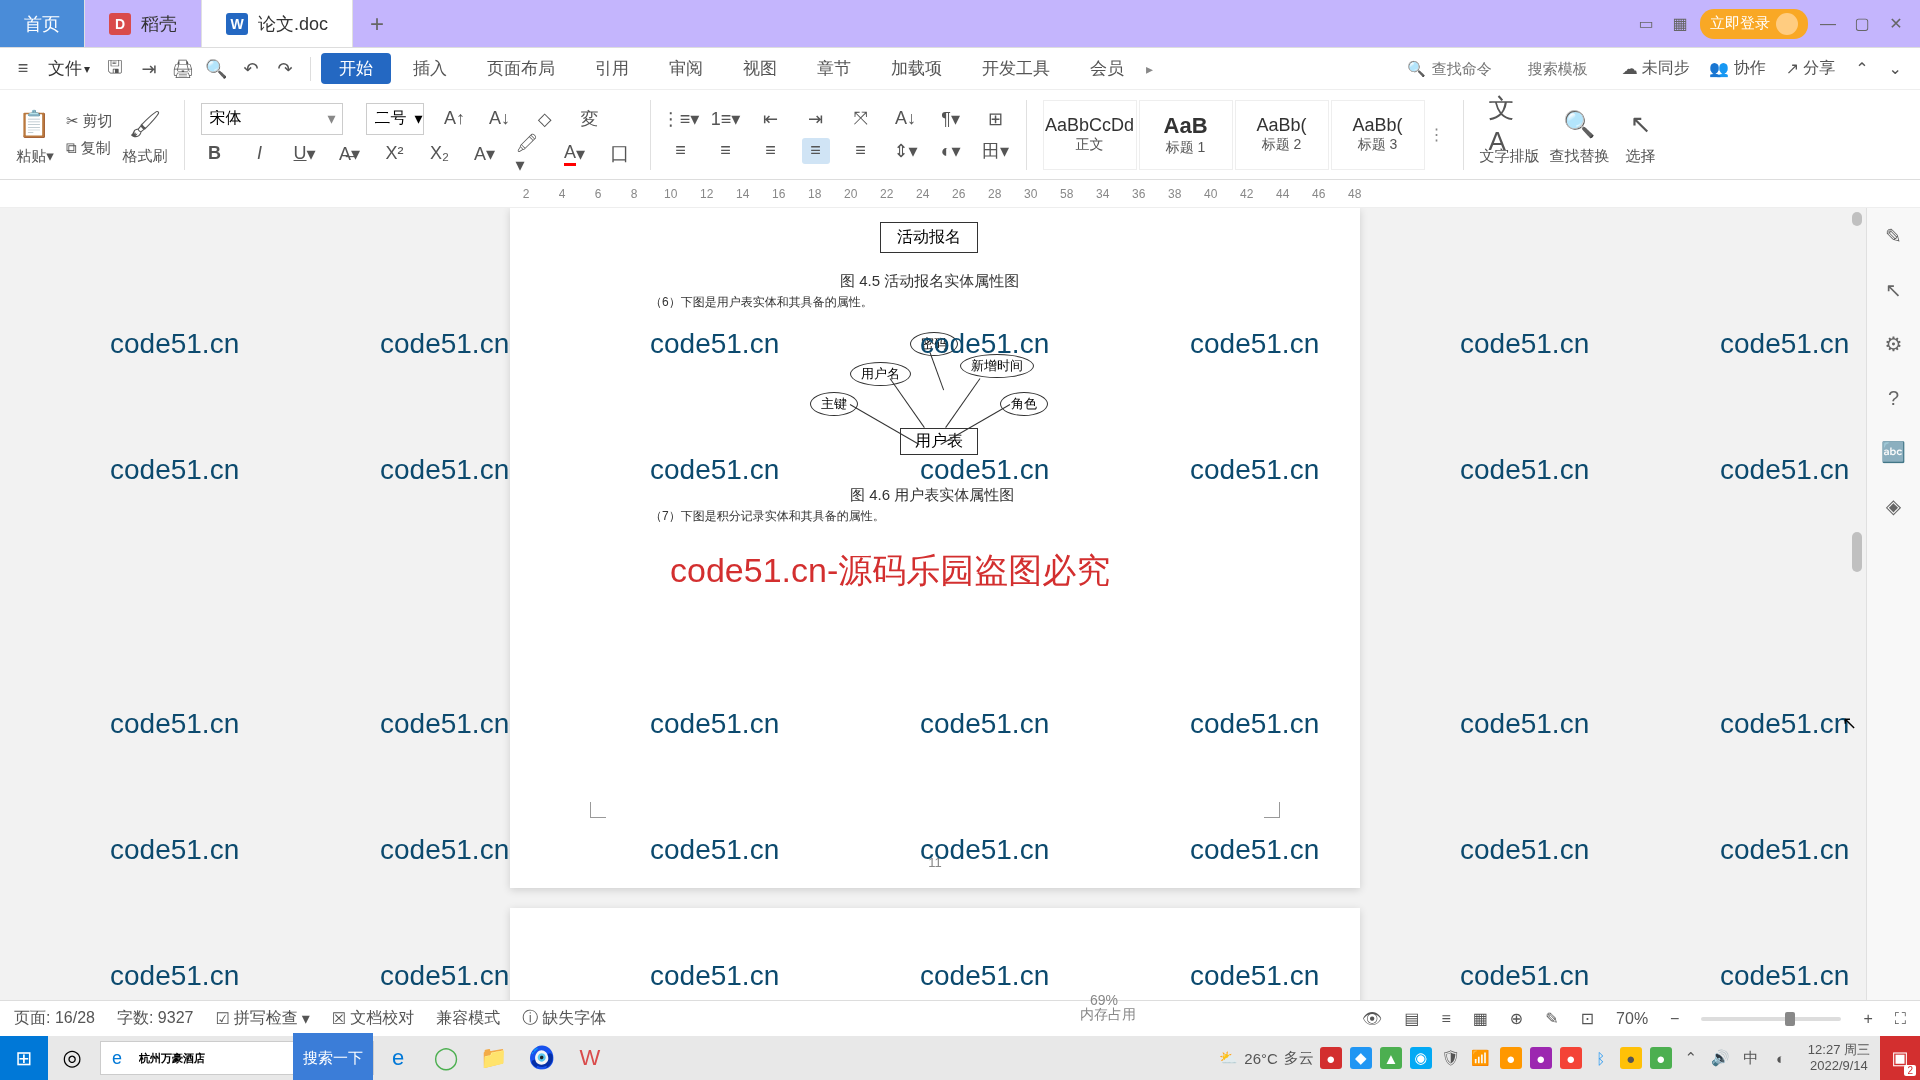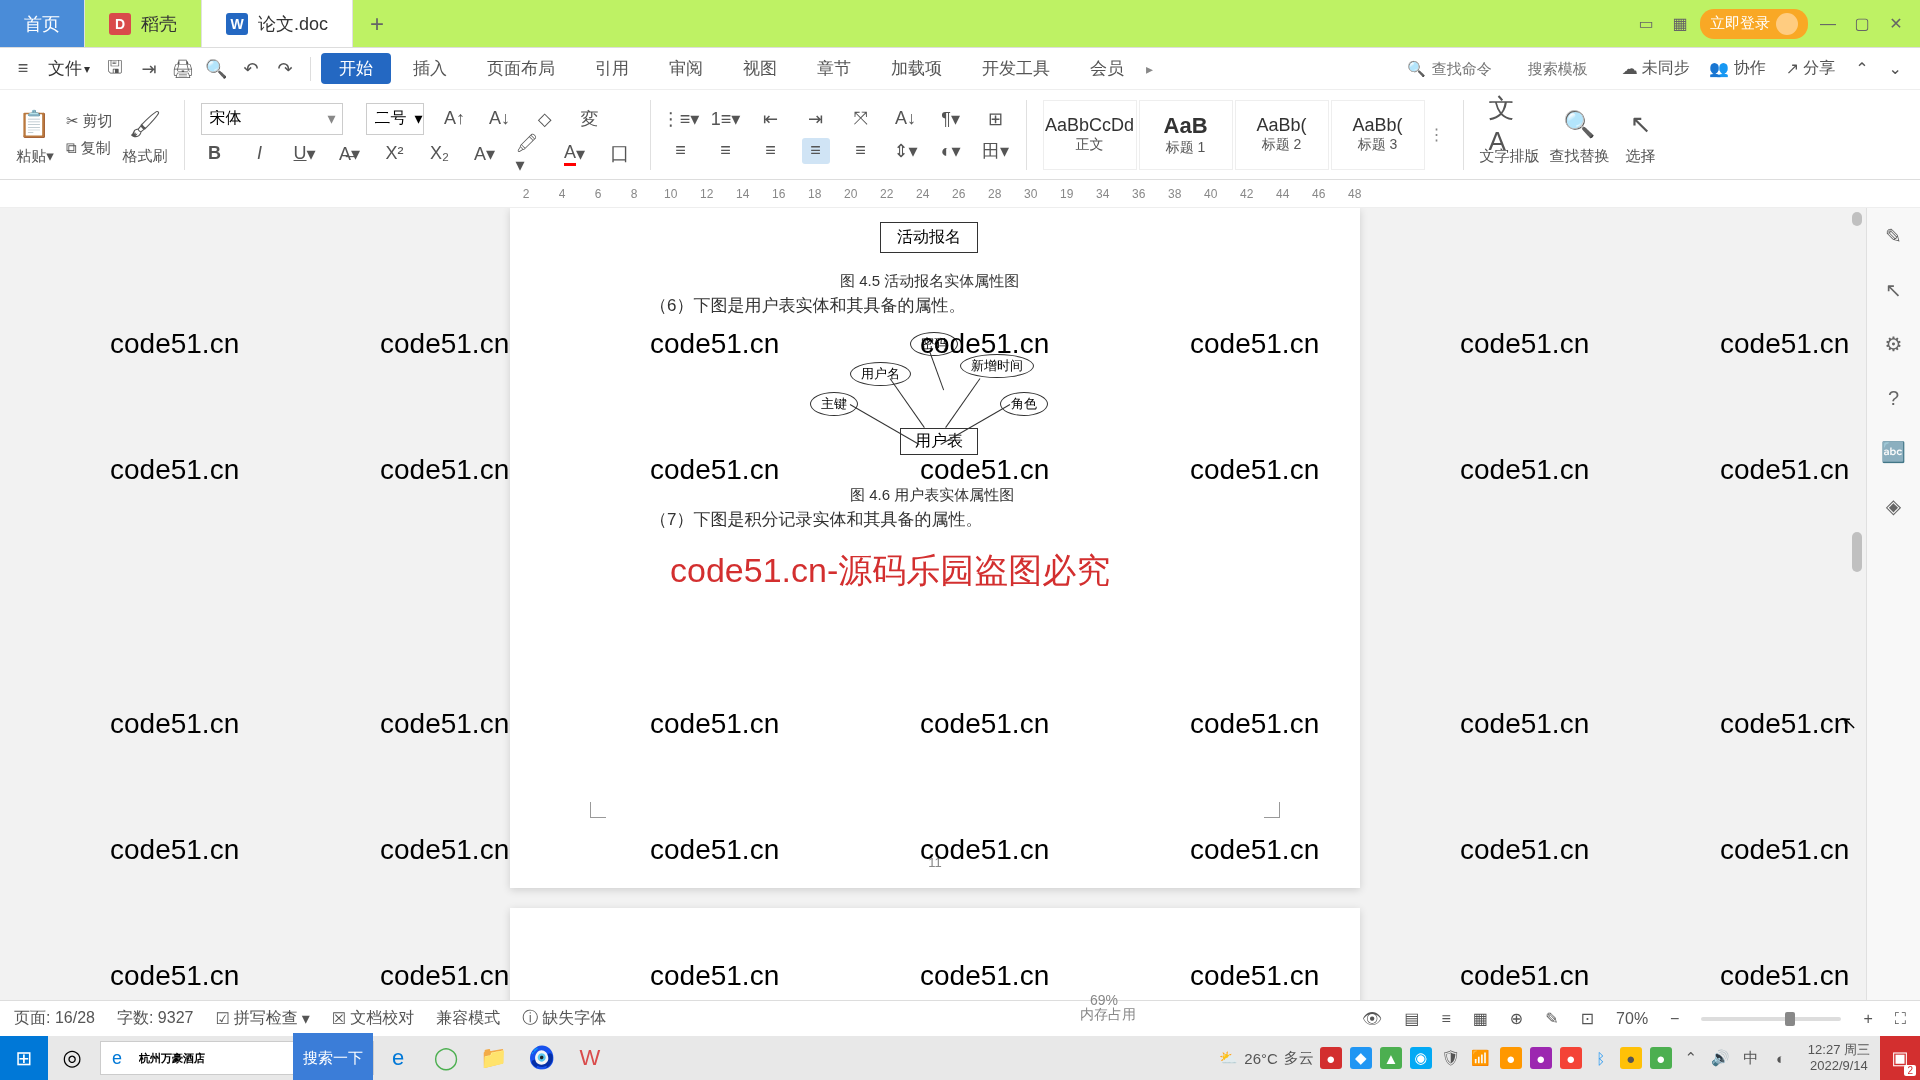--- a/index.html
+++ b/index.html
@@ -1,18 +1,18 @@
 <!DOCTYPE html>
 <html><head>
 <meta charset="utf-8">
 <style>
 * { margin: 0; padding: 0; box-sizing: border-box; font-family: "Microsoft YaHei", sans-serif; }
 body { width: 1920px; height: 1080px; overflow: hidden; background: #fff; position: relative; }
 
-.tabs-bar { height: 48px; background: #bef264; display: flex; align-items: stretch; border-bottom: 1px solid #ddd; }
+.tabs-bar { height: 48px; background: #c4b5fd; display: flex; align-items: stretch; border-bottom: 1px solid #ddd; }
 .tab { display: flex; align-items: center; padding: 0 24px; font-size: 18px; gap: 10px; border-right: 1px solid #e0e0e0; cursor: pointer; }
 .tab.home { background: #4a8cd8; color: #fff; }
 .tab.docer { color: #333; }
 .tab.active-doc { background: #fff; color: #333; }
 .tab-icon { width: 20px; height: 20px; display: inline-flex; align-items: center; justify-content: center; font-size: 14px; }
 .docer-ico { background: #d94b4b; color: #fff; border-radius: 3px; width: 22px; height: 22px; font-weight: bold; }
 .wps-ico { background: #2468c2; color: #fff; border-radius: 3px; width: 22px; height: 22px; font-weight: bold; }
 .tab-plus { width: 48px; display: flex; align-items: center; justify-content: center; font-size: 24px; color: #666; cursor: pointer; }
 .tabs-spacer { flex: 1; }
 .win-btns { display: flex; align-items: center; gap: 6px; padding-right: 10px; }
@@ -53,26 +53,26 @@
 .style-item .prev { font-size: 18px; color: #333; }
 .style-item.bold .prev { font-weight: bold; font-size: 22px; }
 .styles-more { width: 20px; height: 70px; display: flex; align-items: center; justify-content: center; color: #888; cursor: pointer; }
 
 .ruler { height: 28px; background: #fff; border-bottom: 1px solid #eee; position: relative; font-size: 12px; color: #888; padding-left: 520px; display: flex; align-items: center; gap: 24px; }
 .ruler span { width: 12px; text-align: center; }
 
 .workspace { position: absolute; top: 208px; bottom: 40px; left: 0; right: 54px; background: #f2f2f2; overflow: hidden; }
 .page { position: absolute; left: 510px; top: 0; width: 850px; height: 680px; background: #fff; box-shadow: 0 2px 8px rgba(0,0,0,0.15); }
 .page2 { position: absolute; left: 510px; top: 700px; width: 850px; height: 400px; background: #fff; box-shadow: 0 2px 8px rgba(0,0,0,0.15); }
-.wm { position: absolute; color: #000000; font-size: 28px; font-family: Arial; pointer-events: none; }
+.wm { position: absolute; color: #0c4a6e; font-size: 28px; font-family: Arial; pointer-events: none; }
 .wm-red { position: absolute; color: #d32f2f; font-size: 34px; font-weight: 500; pointer-events: none; }
 
 .doc-box { position: absolute; border: 1px solid #333; padding: 4px 16px; font-size: 16px; background: #fff; }
 .doc-cap { position: absolute; font-size: 15px; color: #333; text-align: right; }
-.doc-txt { position: absolute; font-size: 17px; color: #333; }
+.doc-txt { position: absolute; font-size: 12px; color: #333; }
 .doc-ell { position: absolute; border: 1px solid #333; border-radius: 50%; padding: 2px 10px; font-size: 13px; background: #fff; }
 .doc-line { position: absolute; background: #333; height: 1px; transform-origin: left center; }
 .pg-num { position: absolute; bottom: 18px; left: 50%; transform: translateX(-50%); font-size: 13px; color: #888; }
 .corner { position: absolute; width: 16px; height: 16px; border-color: #999; }
 
 .side-panel { position: absolute; right: 0; top: 208px; bottom: 40px; width: 54px; background: #f8f8f8; border-left: 1px solid #e0e0e0; display: flex; flex-direction: column; align-items: center; padding-top: 14px; gap: 26px; }
 .side-ico { width: 28px; height: 28px; display: flex; align-items: center; justify-content: center; color: #666; font-size: 20px; cursor: pointer; }
 
 .vscroll { position: absolute; right: 56px; top: 212px; bottom: 44px; width: 14px; }
 .vscroll .thumb { position: absolute; left: 2px; width: 10px; background: #c0c0c0; border-radius: 5px; }
@@ -295,21 +295,21 @@
     <span>12</span>
     <span>14</span>
     <span>16</span>
     <span>18</span>
     <span>20</span>
     <span>22</span>
     <span>24</span>
     <span>26</span>
     <span>28</span>
     <span>30</span>
-    <span>19</span>
+    <span>58</span>
     <span>34</span>
     <span>36</span>
     <span>38</span>
     <span>40</span>
     <span>42</span>
     <span>44</span>
     <span>46</span>
     <span>48</span>
 </div>
 

